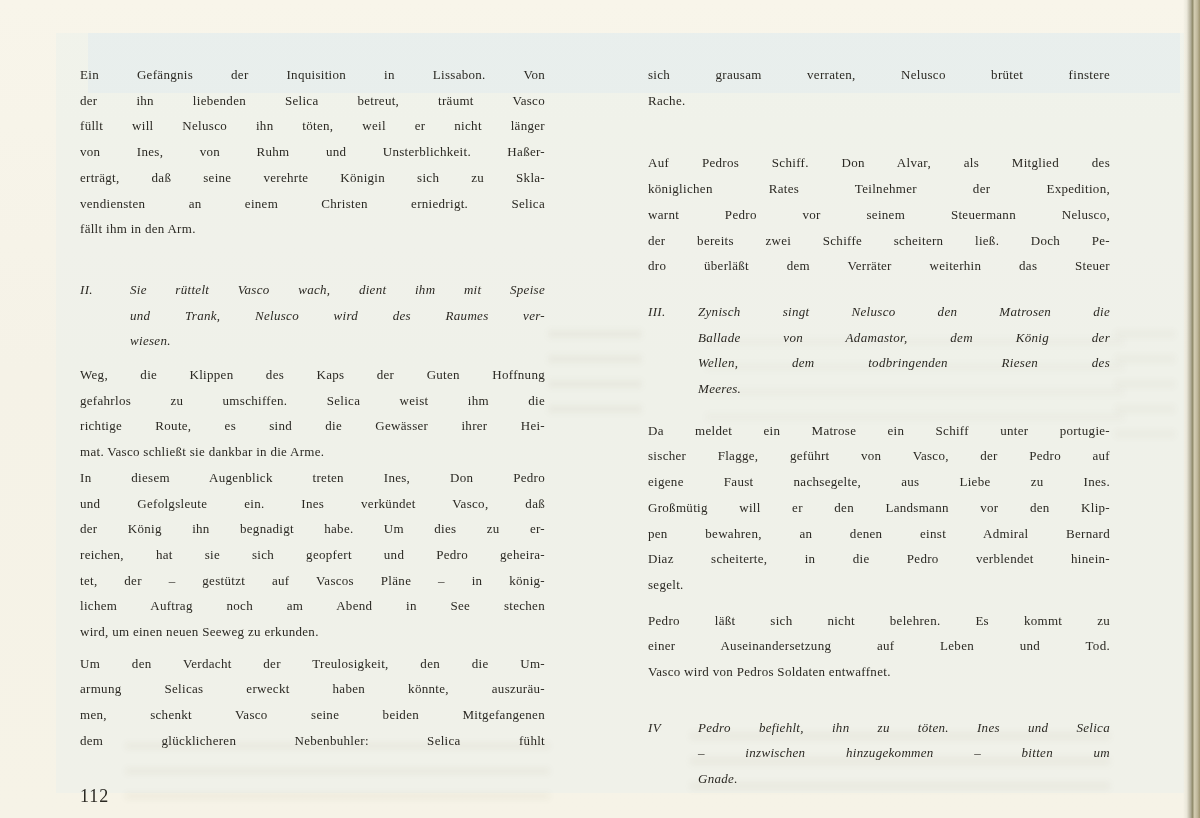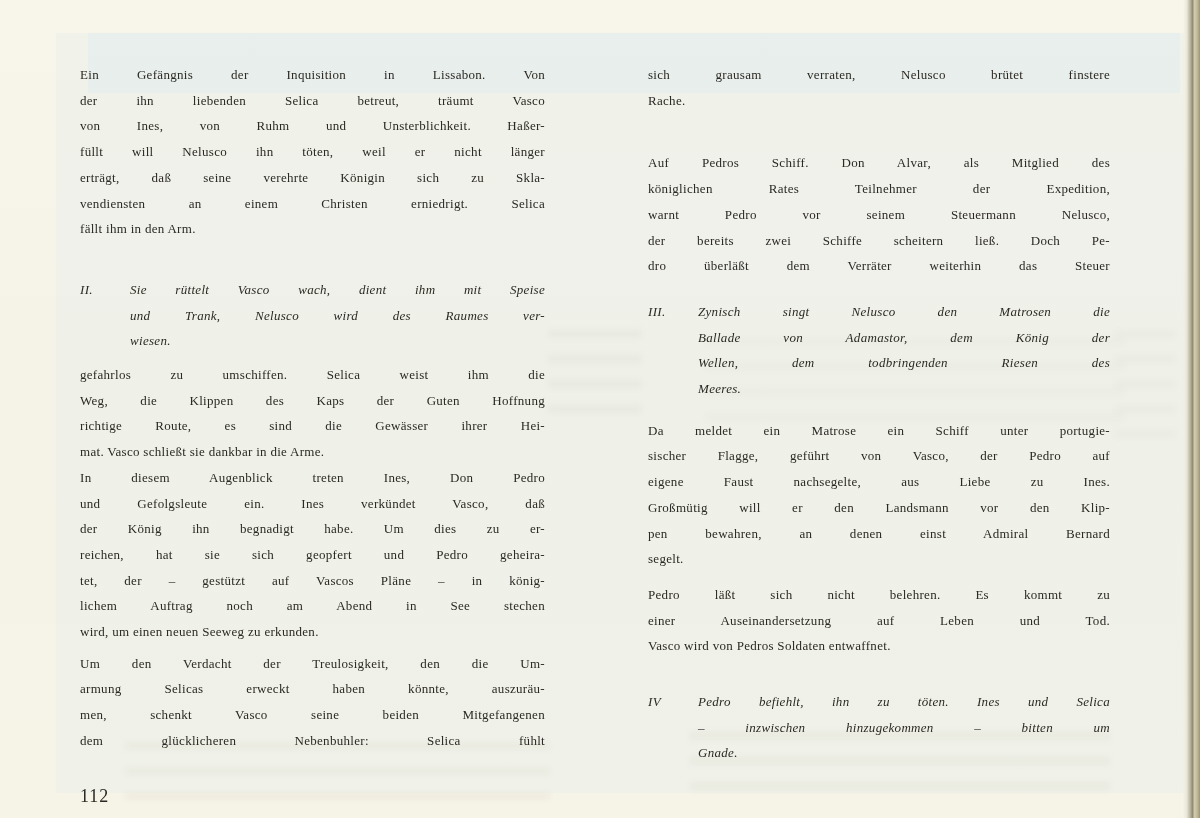--- a/index.html
+++ b/index.html
@@ -111,35 +111,35 @@
   <div class="ghost g1"></div>
   <div class="ghost g2"></div>
   <div class="ghost g3"></div>
   <div class="ghost g4"></div>
   <div class="ghost g5"></div>
 
   <div class="column col-left" id="col-left">
       <div class="block paragraph b0">
         <div class="line">Ein Gefängnis der Inquisition in Lissabon. Von</div>
         <div class="line">der ihn liebenden Selica betreut, träumt Vasco</div>
+        <div class="line">füllt will Nelusco ihn töten, weil er nicht länger</div>
         <div class="line">von Ines, von Ruhm und Unsterblichkeit. Haßer-</div>
-        <div class="line">füllt will Nelusco ihn töten, weil er nicht länger</div>
         <div class="line">erträgt, daß seine verehrte Königin sich zu Skla-</div>
         <div class="line">vendiensten an einem Christen erniedrigt. Selica</div>
         <div class="line last">fällt ihm in den Arm.</div>
       </div>
       <div class="block section b1">
         <span class="marker">II.</span>
         <div class="line">Sie rüttelt Vasco wach, dient ihm mit Speise</div>
         <div class="line">und Trank, Nelusco wird des Raumes ver-</div>
         <div class="line last">wiesen.</div>
       </div>
       <div class="block paragraph b2">
+        <div class="line">Weg, die Klippen des Kaps der Guten Hoffnung</div>
         <div class="line">gefahrlos zu umschiffen. Selica weist ihm die</div>
-        <div class="line">Weg, die Klippen des Kaps der Guten Hoffnung</div>
         <div class="line">richtige Route, es sind die Gewässer ihrer Hei-</div>
         <div class="line last">mat. Vasco schließt sie dankbar in die Arme.</div>
       </div>
       <div class="block paragraph b3">
         <div class="line">In diesem Augenblick treten Ines, Don Pedro</div>
         <div class="line">und Gefolgsleute ein. Ines verkündet Vasco, daß</div>
         <div class="line">der König ihn begnadigt habe. Um dies zu er-</div>
         <div class="line">reichen, hat sie sich geopfert und Pedro geheira-</div>
         <div class="line">tet, der – gestützt auf Vascos Pläne – in könig-</div>
         <div class="line">lichem Auftrag noch am Abend in See stechen</div>
@@ -170,20 +170,21 @@
         <div class="line">Ballade von Adamastor, dem König der</div>
         <div class="line">Wellen, dem todbringenden Riesen des</div>
         <div class="line last">Meeres.</div>
       </div>
       <div class="block paragraph b3">
         <div class="line">Da meldet ein Matrose ein Schiff unter portugie-</div>
         <div class="line">sischer Flagge, geführt von Vasco, der Pedro auf</div>
         <div class="line">eigene Faust nachsegelte, aus Liebe zu Ines.</div>
         <div class="line">Großmütig will er den Landsmann vor den Klip-</div>
         <div class="line">pen bewahren, an denen einst Admiral Bernard</div>
+        <div class="line">Diaz scheiterte, in die Pedro verblendet hinein-</div>
         <div class="line last">segelt.</div>
       </div>
       <div class="block paragraph b4">
         <div class="line">Pedro läßt sich nicht belehren. Es kommt zu</div>
         <div class="line">einer Auseinandersetzung auf Leben und Tod.</div>
         <div class="line last">Vasco wird von Pedros Soldaten entwaffnet.</div>
       </div>
       <div class="block section b5">
         <span class="marker">IV</span>
         <div class="line">Pedro befiehlt, ihn zu töten. Ines und Selica</div>

